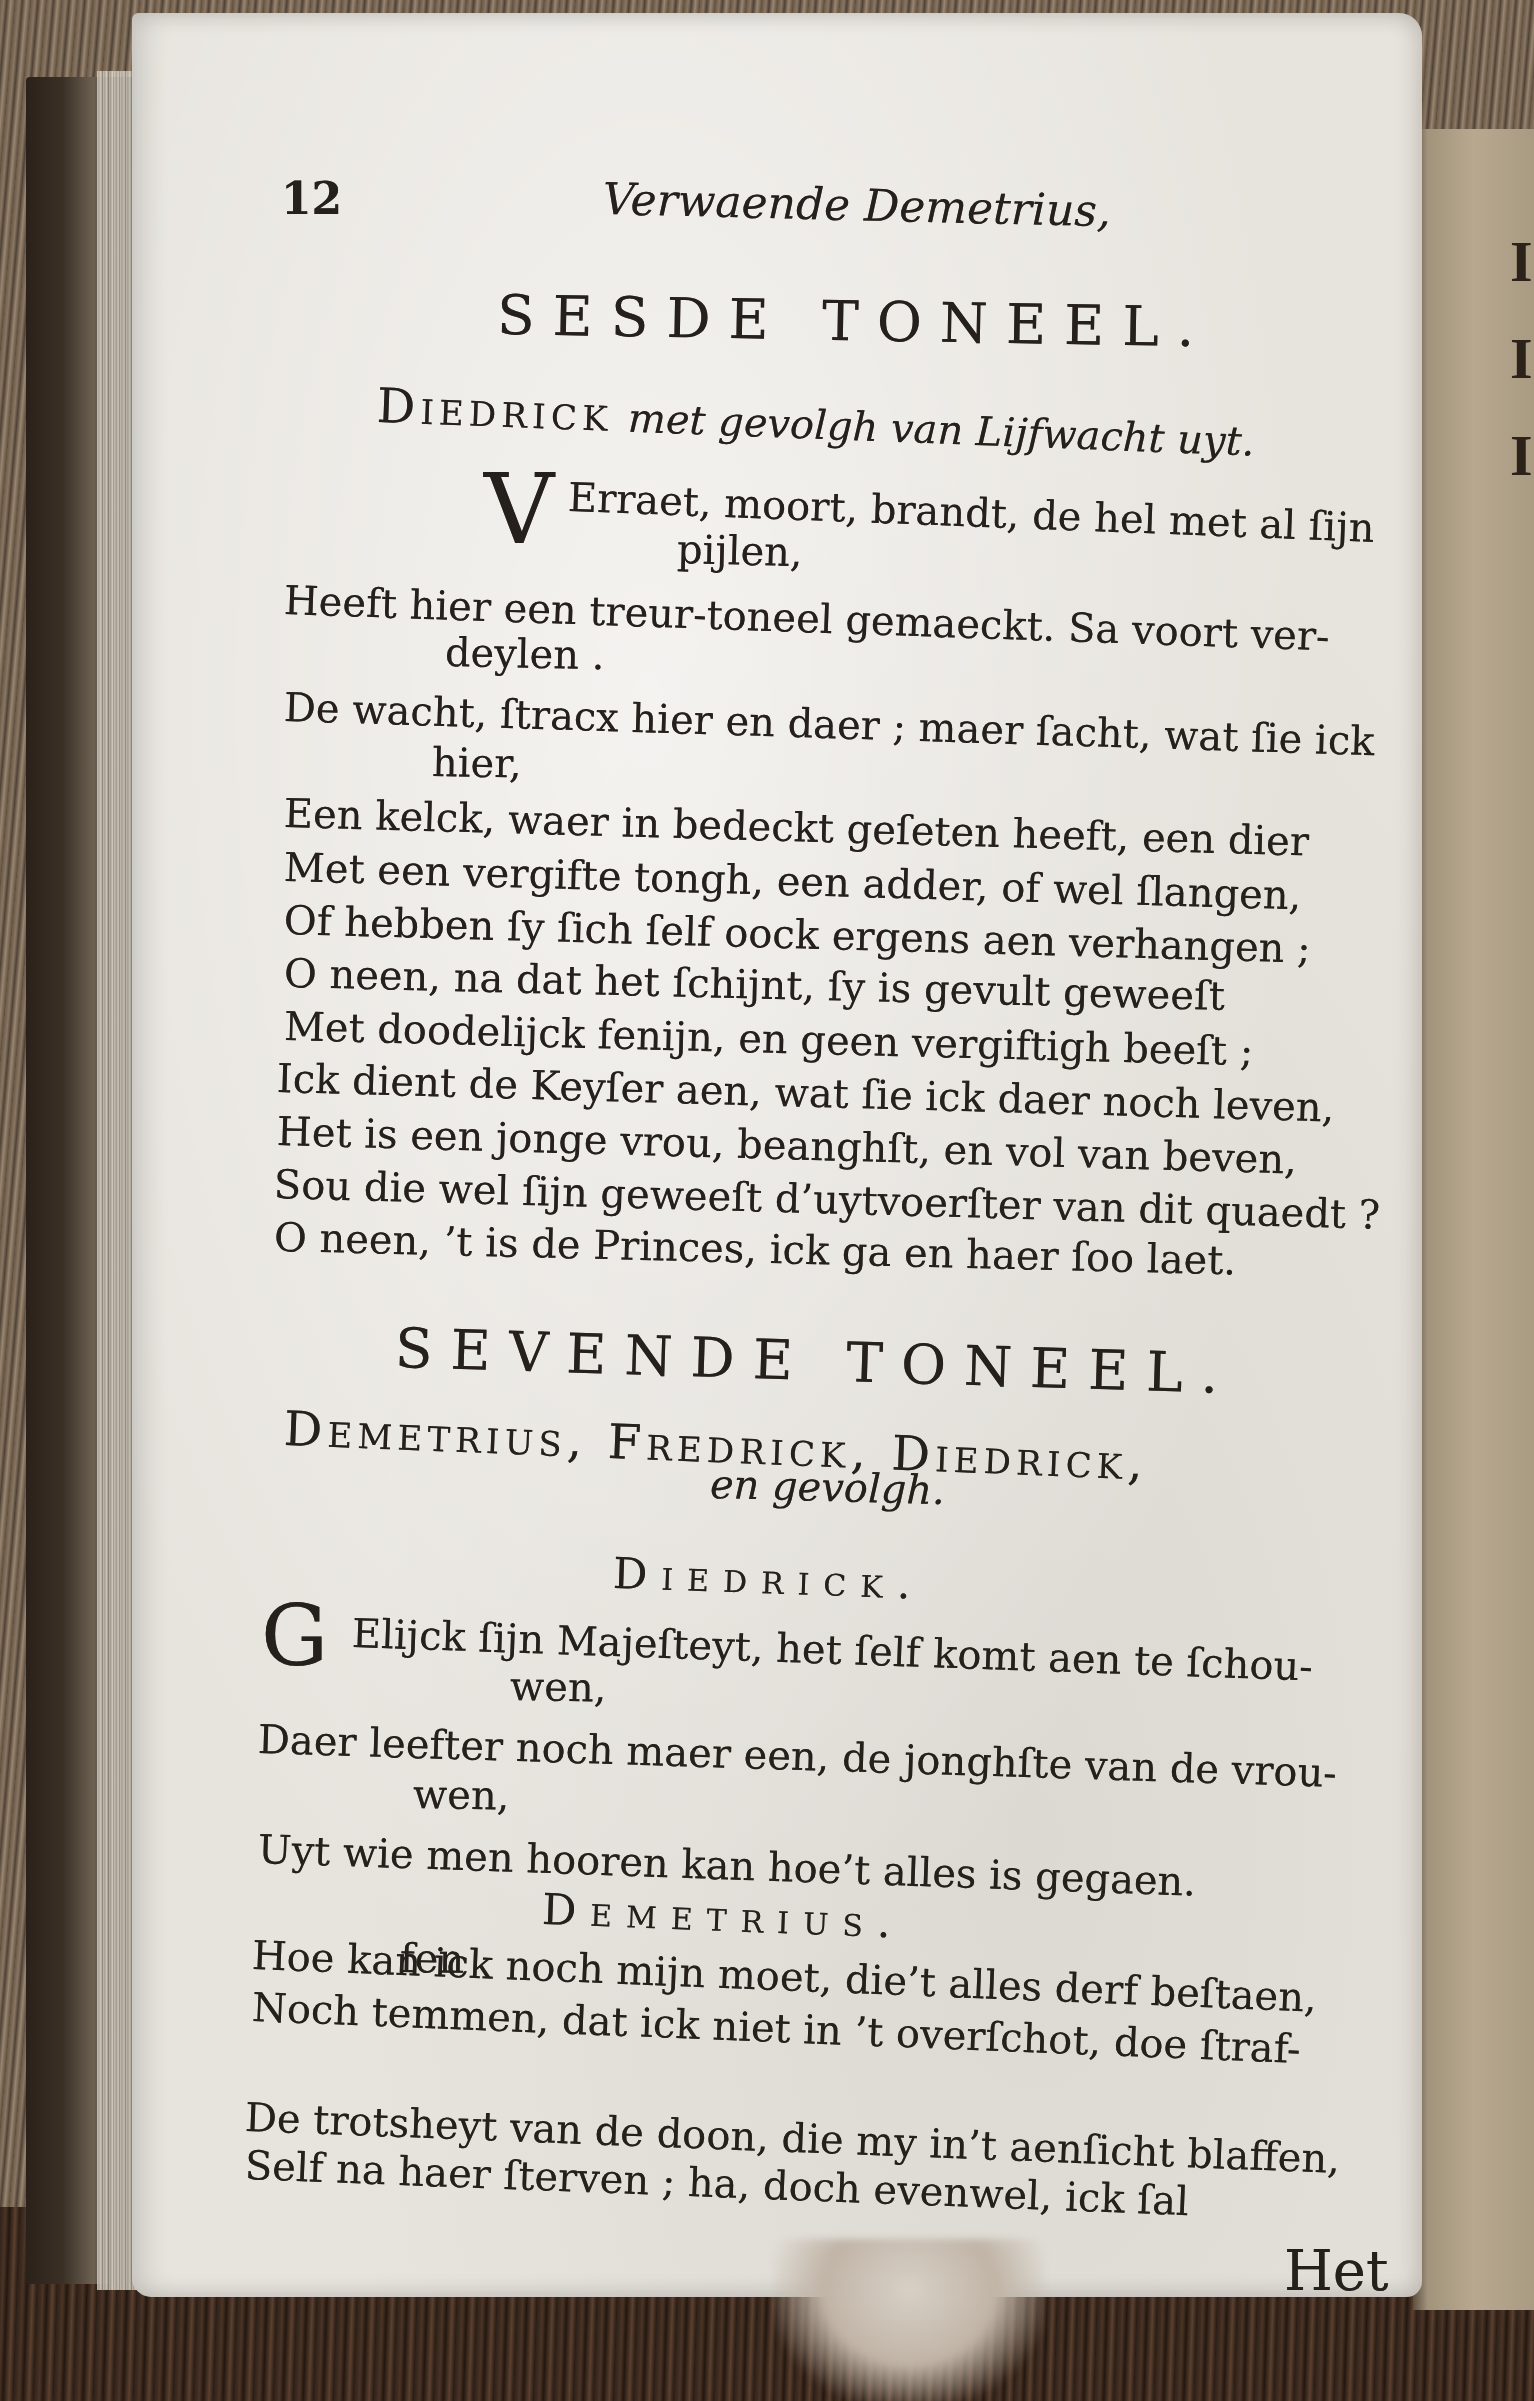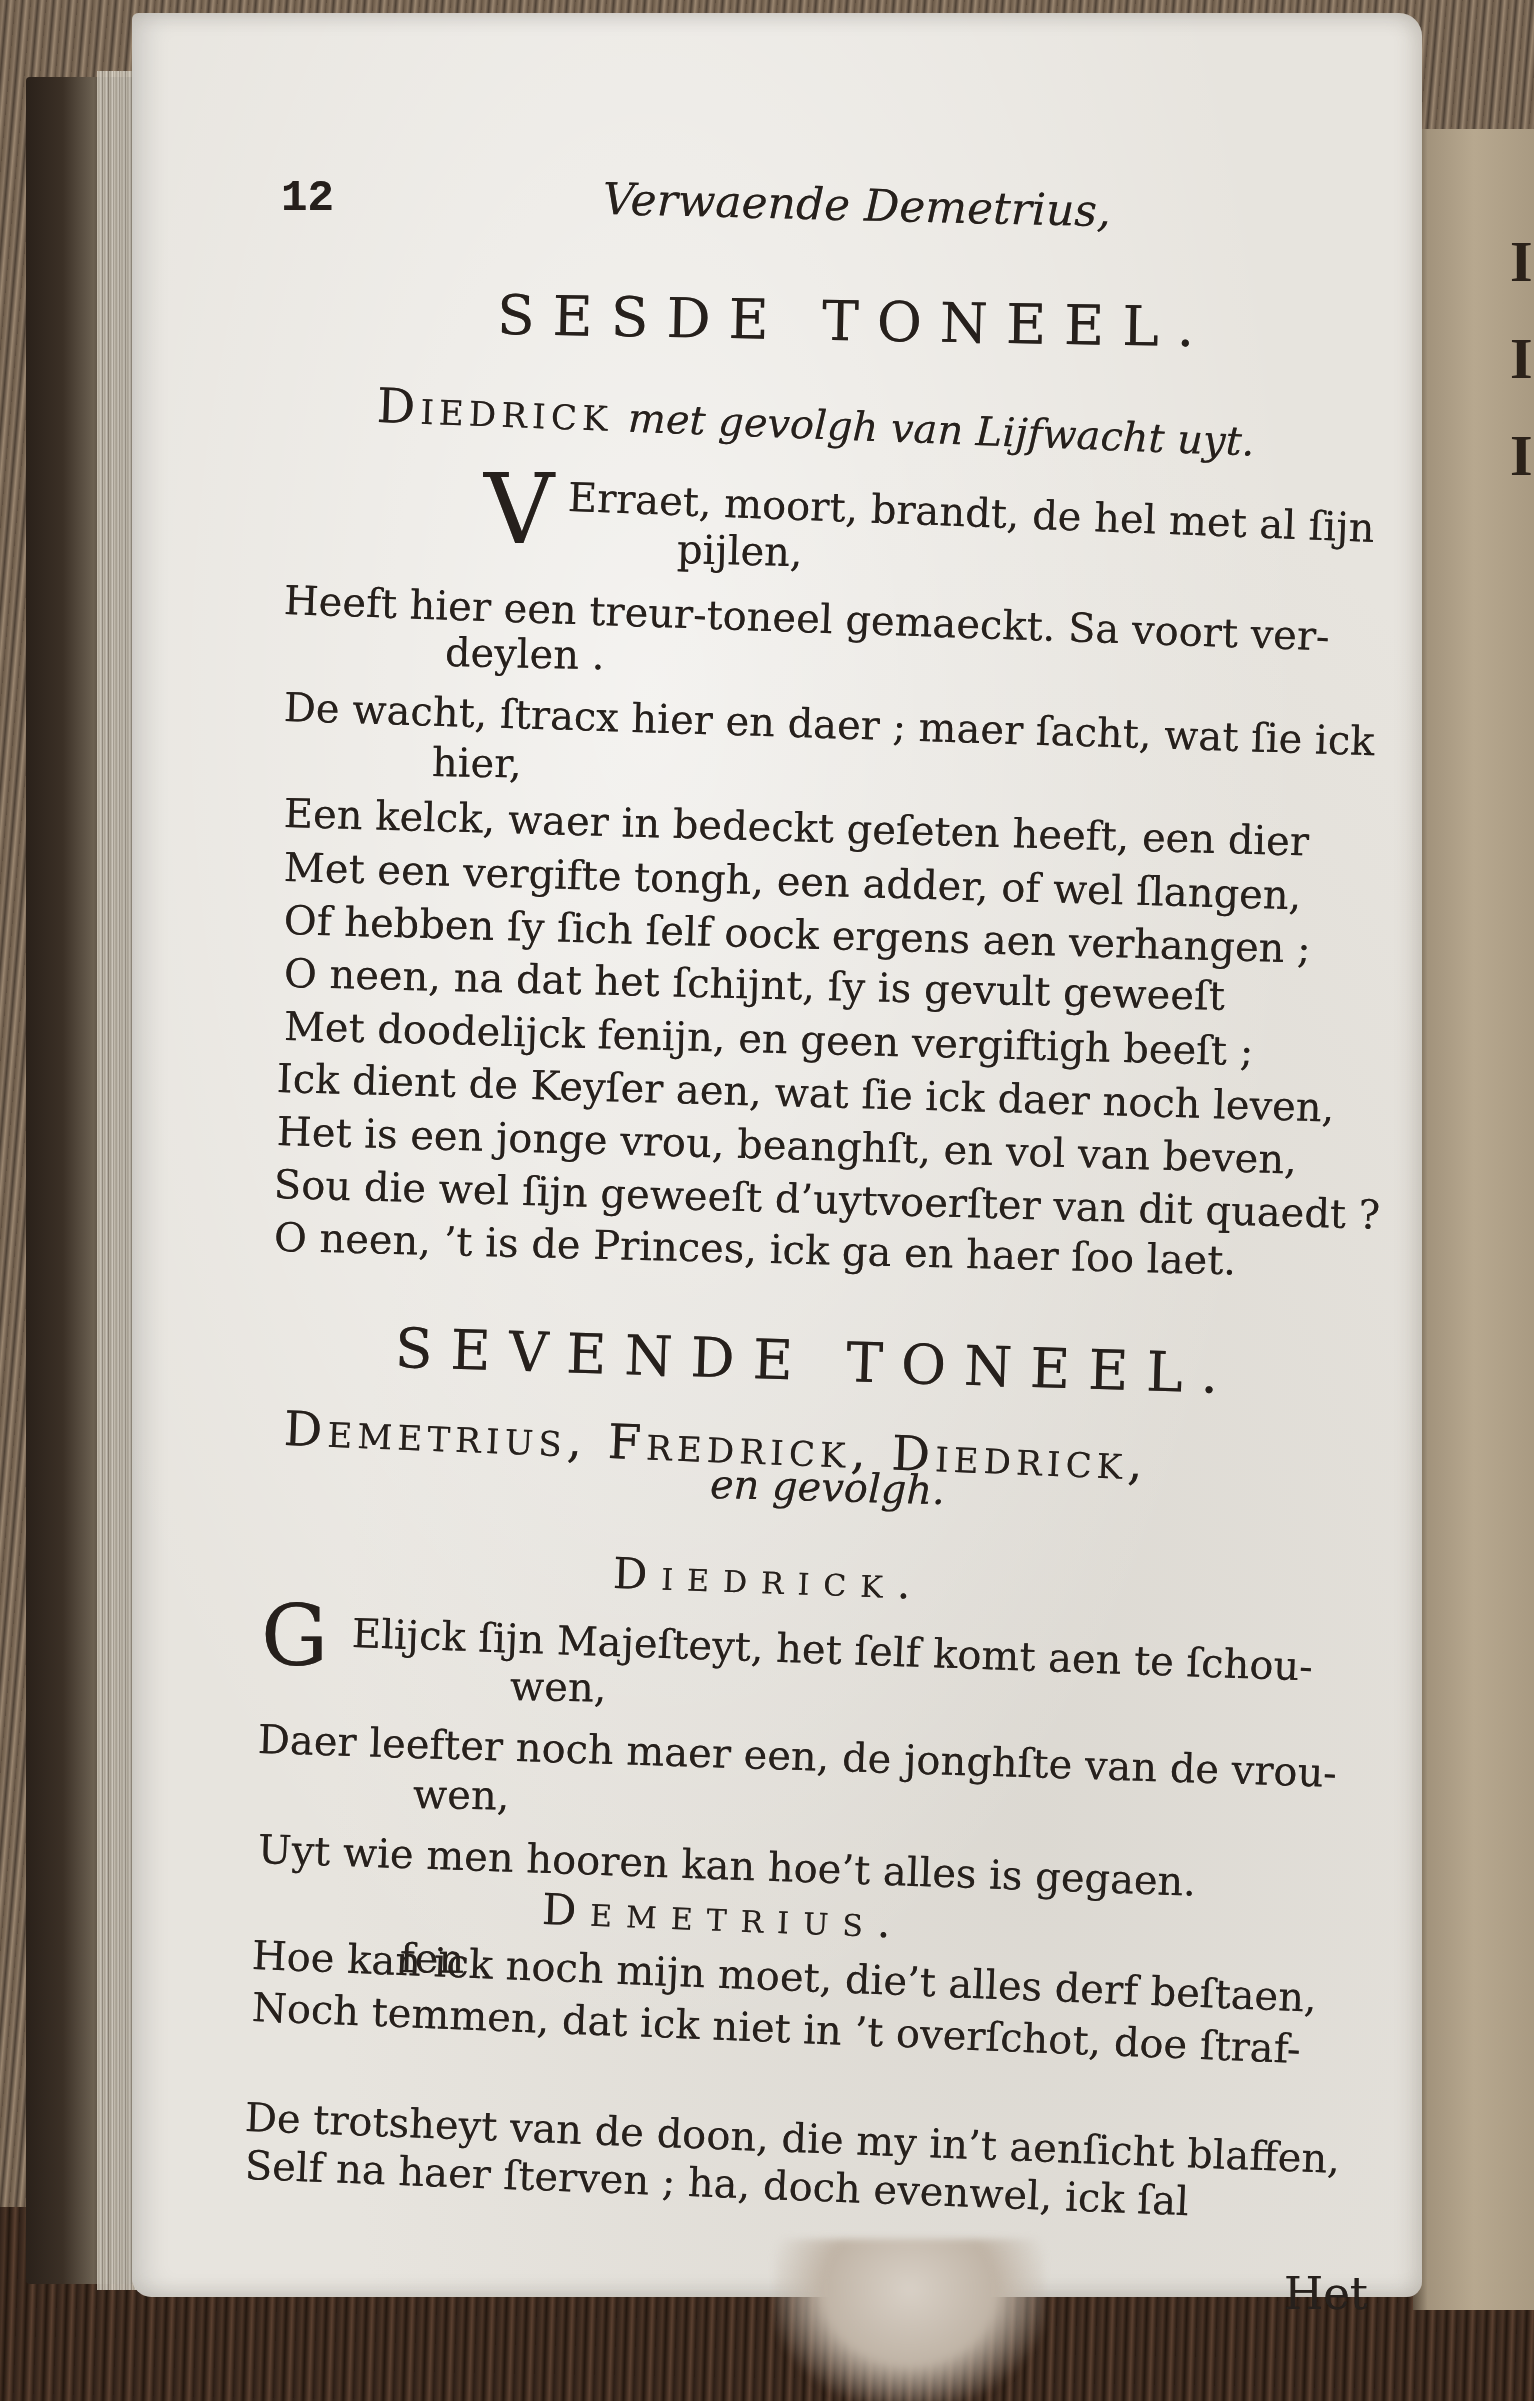--- a/index.html
+++ b/index.html
@@ -42,39 +42,39 @@
     border-radius:6.5px 23px 15.5px 19.4px;
     box-shadow: inset 13px 0 26px rgba(0,0,0,.12), inset -9px 0 19.4px rgba(90,80,60,.18);
   }
   .thumb-blur {
     position:absolute; left:774px; top:2239px; width:271px; height:168px;
     background: radial-gradient(ellipse at 50% 30%, #d8d0c6 0%, #c0b4a6 45%, rgba(120,100,85,0) 75%);
     filter: blur(3.9px);
   }
   .text { position:absolute; color:#26201c; white-space:nowrap; }
   .ink { text-shadow: 0 0 0.6px rgba(30,25,20,.6); }
-  .running-num { left:281px; top:173px; font-size:44px; font-weight:bold;font-family:Liberation Mono, monospace; }
+  .running-num { left:281px; top:173px; font-size:44px; font-weight:bold; }
   .running-title { left:603px; top:173px; font-size:44px; font-style:italic; transform:rotate(1.4deg); transform-origin:left center; }
   .scene-title { font-size:55px; letter-spacing:18px; }
   .scene-6 { left:497px; top:283px; transform:rotate(1deg); transform-origin:left center; }
   .scene-7 { left:395px; top:1316px; transform:rotate(1.8deg); transform-origin:left center; }
   .cast { font-size:48px; }
   .sc { font-variant: small-caps; letter-spacing:5.2px; }
   .it { font-style:italic; font-size:40px; }
   .cast-6 { left:377px; top:377px; transform:rotate(2.2deg); transform-origin:left center; }
   .cast-7 { left:284px; top:1400px; transform:rotate(2.3deg); transform-origin:left center; }
   .cast-7b { left:710px; top:1461px; transform:rotate(1.5deg); transform-origin:left center; }
   .speaker { font-size:43px; letter-spacing:14px; font-variant: small-caps; }
   .spk-1 { left:613px; top:1548px; transform:rotate(2deg); transform-origin:left center; }
   .spk-2 { left:542px; top:1884px; transform:rotate(2.2deg); transform-origin:left center; }
   .verse { font-size:40px; }
   .drop { font-size:97px; position:absolute; line-height:1; }
   .drop-v { left:484px; top:461px; }
   .drop-g { left:261px; top:1594px; font-size:84px; }
-  .catchword { left:1284px; top:2238px; font-size:45px;margin-top:29px; }
+  .catchword { left:1284px; top:2238px; font-size:56px; }
 </style>
 </head>
 <body>
 
 <div class="table-bottom"></div>
 <div class="book-block"></div>
 <div class="page-edges"></div>
 <div class="facing-page"></div>
 <div class="facing-glyphs">
   <div>I</div>

